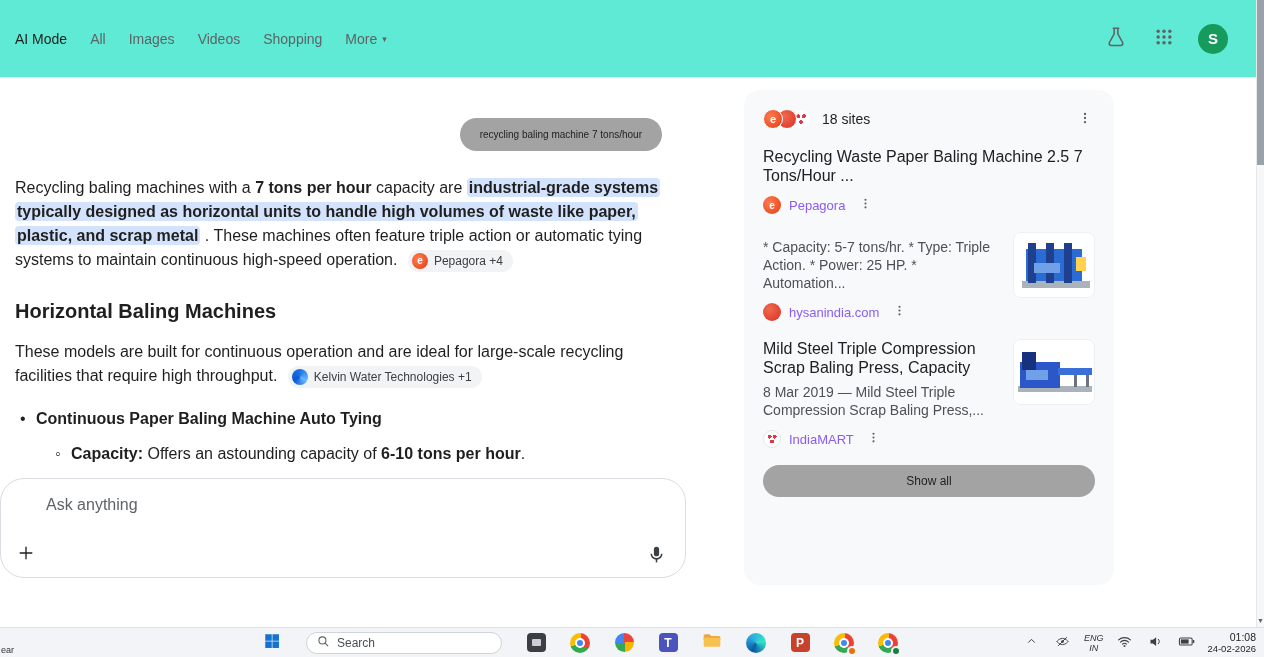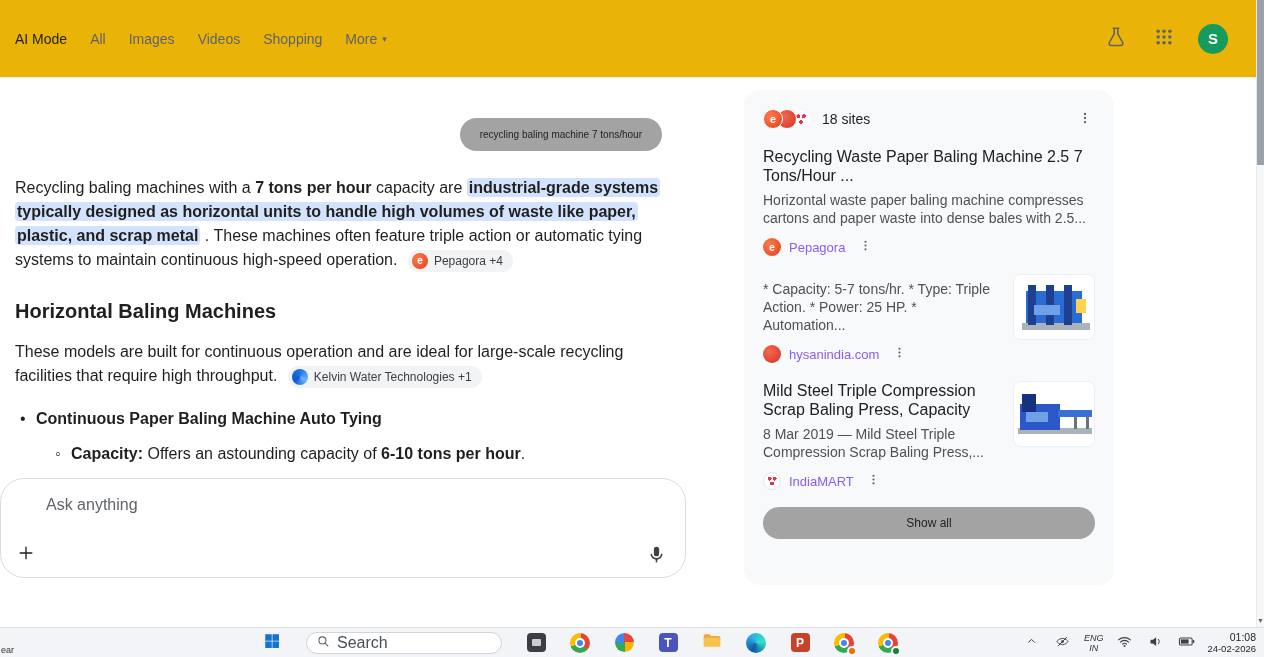--- a/index.html
+++ b/index.html
@@ -4,21 +4,21 @@
 <style>
   * { margin:0; padding:0; box-sizing:border-box; }
   html,body { width:1264px; height:657px; }
   body {
     position:relative; overflow:hidden; background:#fff;
     font-family:"Liberation Sans", sans-serif; color:#1f1f1f;
   }
   
   .topbar {
     position:absolute; top:0; left:0; width:100%; height:78px;
-    border-bottom:1px solid #ebedef; background:#eab308;
+    border-bottom:1px solid #ebedef; background:#5eead4;
     display:flex; align-items:center;
   }
   .tabs { display:flex; align-items:center; gap:23px; padding-left:15px; }
   .tab { background:none; border:none; font-family:inherit; font-size:14px; color:#5f6368; cursor:pointer; display:flex; align-items:center; }
   .tab.active { color:#1f1f1f; }
   .tab .arrow { font-size:9px; margin-left:5px; color:#5f6368; }
   .topbar-right { margin-left:auto; display:flex; align-items:center; gap:20px; padding-right:36px; }
   .icon-btn { background:none; border:none; cursor:pointer; display:flex; align-items:center; justify-content:center; width:28px; height:28px; }
   .avatar {
     width:30px; height:30px; border-radius:50%; background:#169b5d; color:#fff;
@@ -114,21 +114,21 @@
     position:absolute; left:0; bottom:0; width:100%; height:30px;
     background:#f2f4f7; border-top:1px solid #dde0e4;
   }
   .partial-text { position:absolute; left:1px; bottom:2px; font-size:9px; color:#333; }
   .tb-apps { position:absolute; left:262px; top:0; height:100%; display:flex; align-items:center; gap:24px; }
   .tb-btn { background:none; border:none; cursor:pointer; width:20px; height:20px; display:flex; align-items:center; justify-content:center; position:relative; padding:0; }
   .tb-search {
     width:196px; height:22px; border-radius:11px; background:#fff; border:1px solid #d0d3d9;
     display:flex; align-items:center; gap:7px; padding:0 10px; cursor:pointer; font-family:inherit;
   }
-  .tb-search span { font-size:16px; color:#4a4f55; }
+  .tb-search span { font-size:12px; color:#4a4f55; }
   .chrome { width:20px; height:20px; border-radius:50%; background:conic-gradient(from 130deg, #34a853 0 33%, #fbbc05 33% 66%, #ea4335 66% 100%); position:relative; }
   .chrome::after { content:""; position:absolute; inset:5px; background:#4285f4; border:2px solid #fff; border-radius:50%; }
   .badge { position:absolute; right:-3px; bottom:-3px; width:10px; height:10px; border-radius:50%; border:2px solid #f2f4f7; }
   .badge-orange { background:#e8710a; }
   .badge-green { background:#188038; }
   .sq { width:19px; height:19px; border-radius:4px; display:flex; align-items:center; justify-content:center; color:#fff; font-size:12px; font-weight:700; }
   .sq-dark { background:#3b3e43; }
   .sq-dark::after { content:""; width:9px; height:7px; background:#caced4; border-radius:1px; display:block; }
   .sq-teams { background:#4b53bc; }
   .sq-ppt { background:#c8412b; }
@@ -245,21 +245,20 @@
             <circle cx="12" cy="12" r="2"></circle>
             <circle cx="12" cy="19" r="2"></circle>
           </svg>
       </span>
     </button>
   </div>
 
   <div class="result">
     <div class="result-text">
       <div class="result-title">Recycling Waste Paper Baling Machine 2.5 7 Tons/Hour ...</div>
-      <div class="result-desc">Horizontal waste paper baling machine compresses cartons and paper waste into dense bales with 2.5...</div>
       <div class="source-row">
         <span class="fav fav-pepagora">
             <i>e</i>
           </span>
         <span class="source-name">Pepagora</span>
         <button class="dots">
           <span>
             <svg width="13" height="15" viewBox="0 0 24 24" fill="#5f6368">
                 <circle cx="12" cy="5" r="2"></circle>
                 <circle cx="12" cy="12" r="2"></circle>

